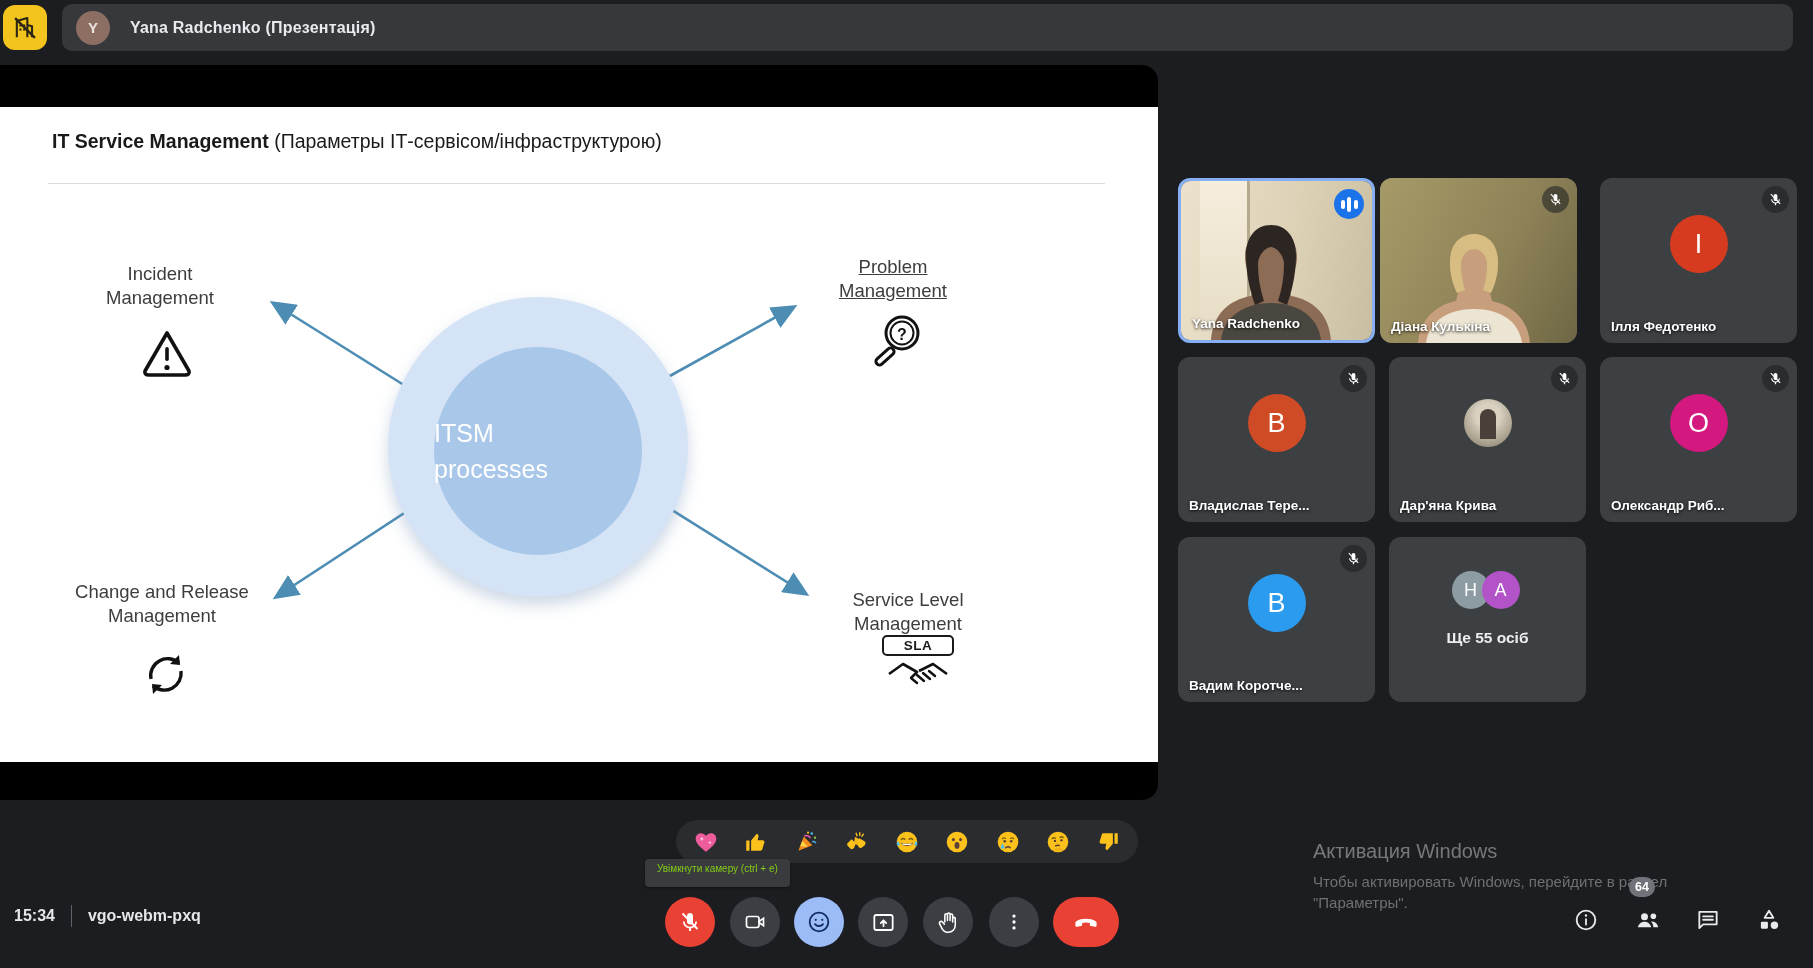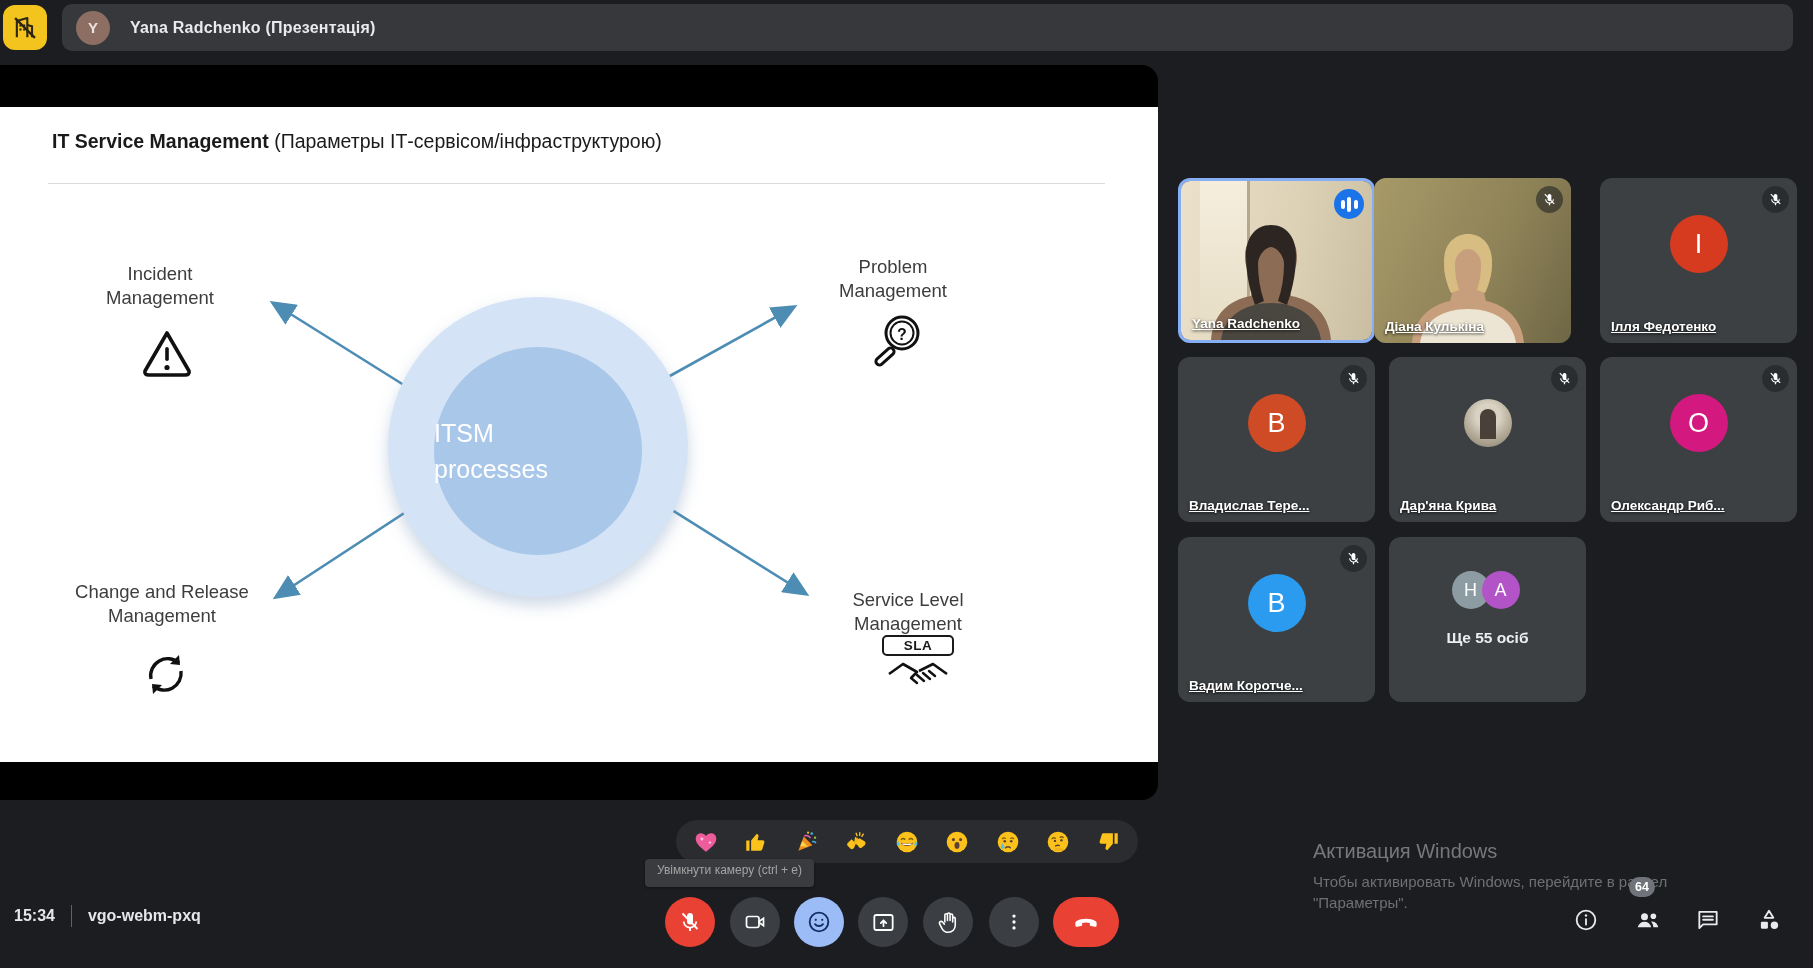--- a/index.html
+++ b/index.html
@@ -30,32 +30,32 @@
                 color:#fff;font-size:25px;line-height:36px;}
   .node-label{position:absolute;text-align:center;color:#3d3d3d;font-size:18.5px;line-height:24px;}
   .node-icon{position:absolute;}
   .sla-box{display:inline-block;border:2.2px solid #1a1a1a;border-radius:5px;padding:1px 20px;
            font-size:13.5px;font-weight:700;color:#1a1a1a;letter-spacing:.5px;}
 
   
   .tiles{position:absolute;left:1178px;top:178px;width:620px;height:525px;}
   .tile{position:absolute;width:197px;height:165px;background:#3c4043;border-radius:12px;overflow:hidden;box-sizing:border-box;}
   .tile .pname{position:absolute;left:11px;bottom:9px;font-size:13.5px;font-weight:600;color:#fff;
-               text-shadow:0 1px 3px rgba(0,0,0,.9);white-space:nowrap;z-index:4;text-decoration:underline;}
+               text-shadow:0 1px 3px rgba(0,0,0,.9);white-space:nowrap;z-index:4;}
   .mic-off{position:absolute;top:8px;right:8px;width:27px;height:27px;border-radius:50%;
            background:rgba(28,29,32,.55);display:flex;align-items:center;justify-content:center;z-index:4;}
   .speaking{position:absolute;top:8px;right:8px;width:30px;height:30px;border-radius:50%;background:#1a73e8;
             display:flex;align-items:center;justify-content:center;gap:2.5px;z-index:4;}
   .speaking i{display:block;width:4px;border-radius:2px;background:#fff;}
   .speaking i:nth-child(1){height:9px}.speaking i:nth-child(2){height:15px}.speaking i:nth-child(3){height:9px}
   .init-avatar{position:absolute;left:50%;top:37px;transform:translateX(-50%);width:58px;height:58px;
                border-radius:50%;display:flex;align-items:center;justify-content:center;
                color:#fff;font-size:27px;z-index:2;}
   .t1{left:0;top:0;border:3px solid #85aef5;}
-  .t2{left:196px;top:0;} .t3{left:422px;top:0;}
+  .t2{left:202px;top:0;} .t3{left:422px;top:0;}
   .t4{left:0;top:179px;} .t5{left:211px;top:179px;} .t6{left:422px;top:179px;}
   .t7{left:0;top:359px;} .t8{left:211px;top:359px;} .t9{left:422px;top:359px;}
   .vid{position:absolute;inset:0;}
   .vid-yana{background:linear-gradient(100deg,#ece2cc 0%,#ddd1b6 55%,#c9bda2 100%);}
   .vid-yana::before{content:'';position:absolute;left:10%;top:0;width:26%;height:100%;
                     background:linear-gradient(#f5eedd,#e6dcc4);box-shadow:inset -3px 0 0 #b5a88c;}
   .vid-diana{background:linear-gradient(115deg,#a79a68 0%,#8d8157 60%,#6e6645 100%);}
   .vid-vika{background:linear-gradient(115deg,#e3e6e1 0%,#d3d6d1 55%,#bfc3be 100%);}
   .sil{position:absolute;left:0;top:0;width:100%;height:100%;z-index:1;}
   .photo-avatar{position:absolute;left:50%;top:42px;transform:translateX(-50%);width:48px;height:48px;border-radius:50%;
@@ -68,22 +68,22 @@
   .ovf-circles .cH{left:0;background:#8d9ca3;}
   .ovf-circles .cA{left:30px;background:#b254c8;}
   .ovf-label{position:absolute;left:0;right:0;top:92px;text-align:center;font-size:15.5px;font-weight:600;color:#eceef0;z-index:2;}
 
   
   .time-code{position:absolute;left:14px;top:905px;display:flex;align-items:center;font-size:16px;color:#e6e7e9;font-weight:600;}
   .tc-div{width:1px;height:22px;background:#5f6368;margin:0 16px;}
   .emoji-pill{position:absolute;left:676px;top:820px;width:462px;height:43px;background:#2b2c30;border-radius:22px;
               display:flex;align-items:center;justify-content:space-between;padding:0 16px;box-sizing:border-box;}
   .emoji-btn{width:28px;height:28px;display:flex;align-items:center;justify-content:center;cursor:pointer;}
-  .tooltip{position:absolute;left:645px;top:859px;height:20px;background:#393b3e;border-radius:4px;color:#a3a3a3;
-           font-size:12px;padding:4px 12px;white-space:nowrap;box-shadow:0 1px 3px rgba(0,0,0,.4);}
+  .tooltip{position:absolute;left:645px;top:859px;height:20px;background:#393b3e;border-radius:4px;color:#84cc16;
+           font-size:10px;padding:4px 12px;white-space:nowrap;box-shadow:0 1px 3px rgba(0,0,0,.4);}
   .ctl{position:absolute;top:897px;width:50px;height:50px;border-radius:50%;display:flex;align-items:center;
        justify-content:center;cursor:pointer;}
   .ctl-red{background:#e94235;} .ctl-dark{background:#3b3e42;} .ctl-blue{background:#9cbcf8;}
   .ctl-hangup{position:absolute;top:897px;left:1053px;width:66px;height:50px;border-radius:25px;background:#e94235;
               display:flex;align-items:center;justify-content:center;cursor:pointer;}
   .ricon{position:absolute;top:906px;width:28px;height:28px;display:flex;align-items:center;justify-content:center;cursor:pointer;}
   .badge{position:absolute;left:1629px;top:877px;min-width:16px;height:20px;border-radius:10px;background:#70747a;
          color:#fff;font-size:12.5px;font-weight:700;display:flex;align-items:center;justify-content:center;
          padding:0 5px;z-index:5;}
   .wm-title{position:absolute;left:1313px;top:840px;font-size:20px;color:#777879;}
@@ -137,21 +137,21 @@
       <div class="node-label" style="left:60px;top:155px;width:200px;">
         <div>Incident</div>
         <div>Management</div>
       </div>
       <svg class="node-icon" style="left:139px;top:218px;" width="56" height="56" viewBox="0 0 56 56">
         <path d="M28 8 L50 46 Q51 50 46 50 L10 50 Q5 50 6 46 Z" fill="none" stroke="#111" stroke-width="3.6" stroke-linejoin="round"></path>
         <rect x="26.2" y="22" width="3.6" height="14" rx="1.8" fill="#111"></rect>
         <circle cx="28" cy="42.5" r="2.6" fill="#111"></circle>
       </svg>
 
-      <div class="node-label" style="left:793px;top:148px;width:200px;">
+      <div class="node-label" style="left:793px;top:148px;width:200px;text-decoration:underline;">
         <div>Problem</div>
         <div>Management</div>
       </div>
       <svg class="node-icon" style="left:866px;top:204px;" width="62" height="66" viewBox="0 0 62 66">
         <circle cx="36" cy="22" r="16" fill="none" stroke="#111" stroke-width="3"></circle>
         <circle cx="36" cy="22" r="11.5" fill="none" stroke="#111" stroke-width="2"></circle>
         <text x="36" y="28.5" text-anchor="middle" font-size="16" font-weight="bold" fill="#111" font-family="Liberation Sans,sans-serif">?</text>
         <rect x="8" y="42" width="22" height="7" rx="3.5" transform="rotate(-42 19 45.5)" fill="none" stroke="#111" stroke-width="3"></rect>
       </svg>
 

